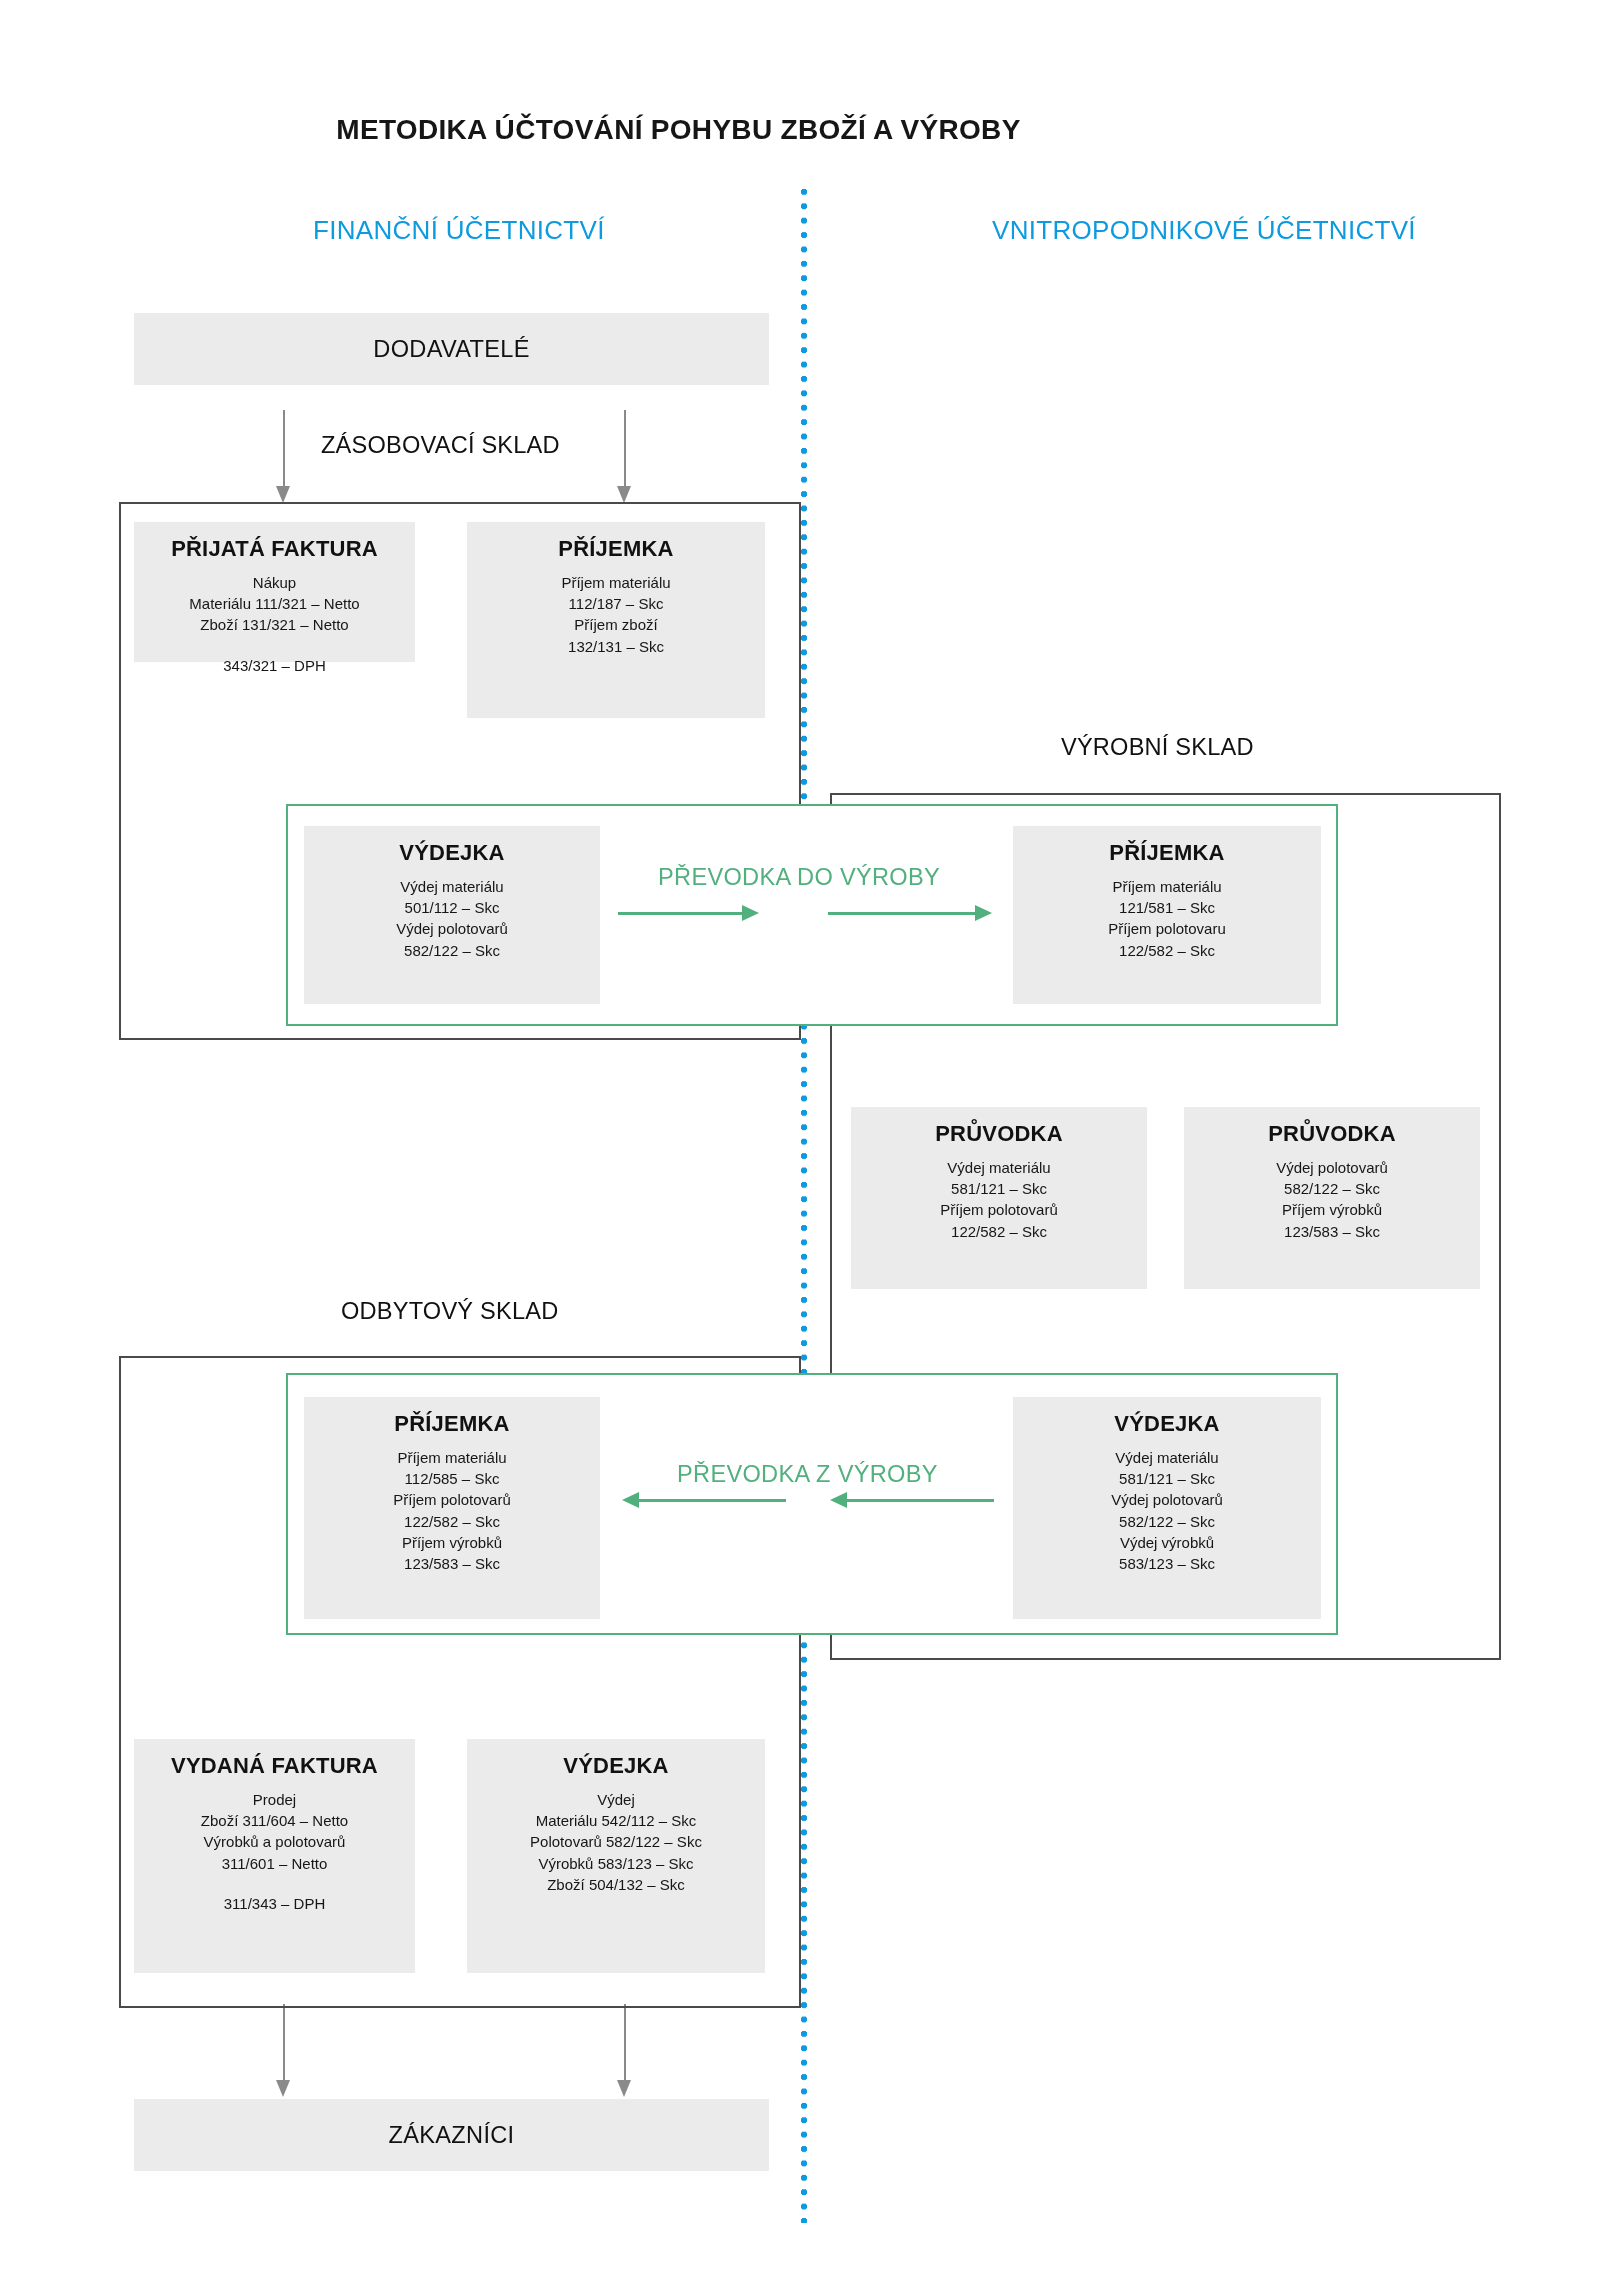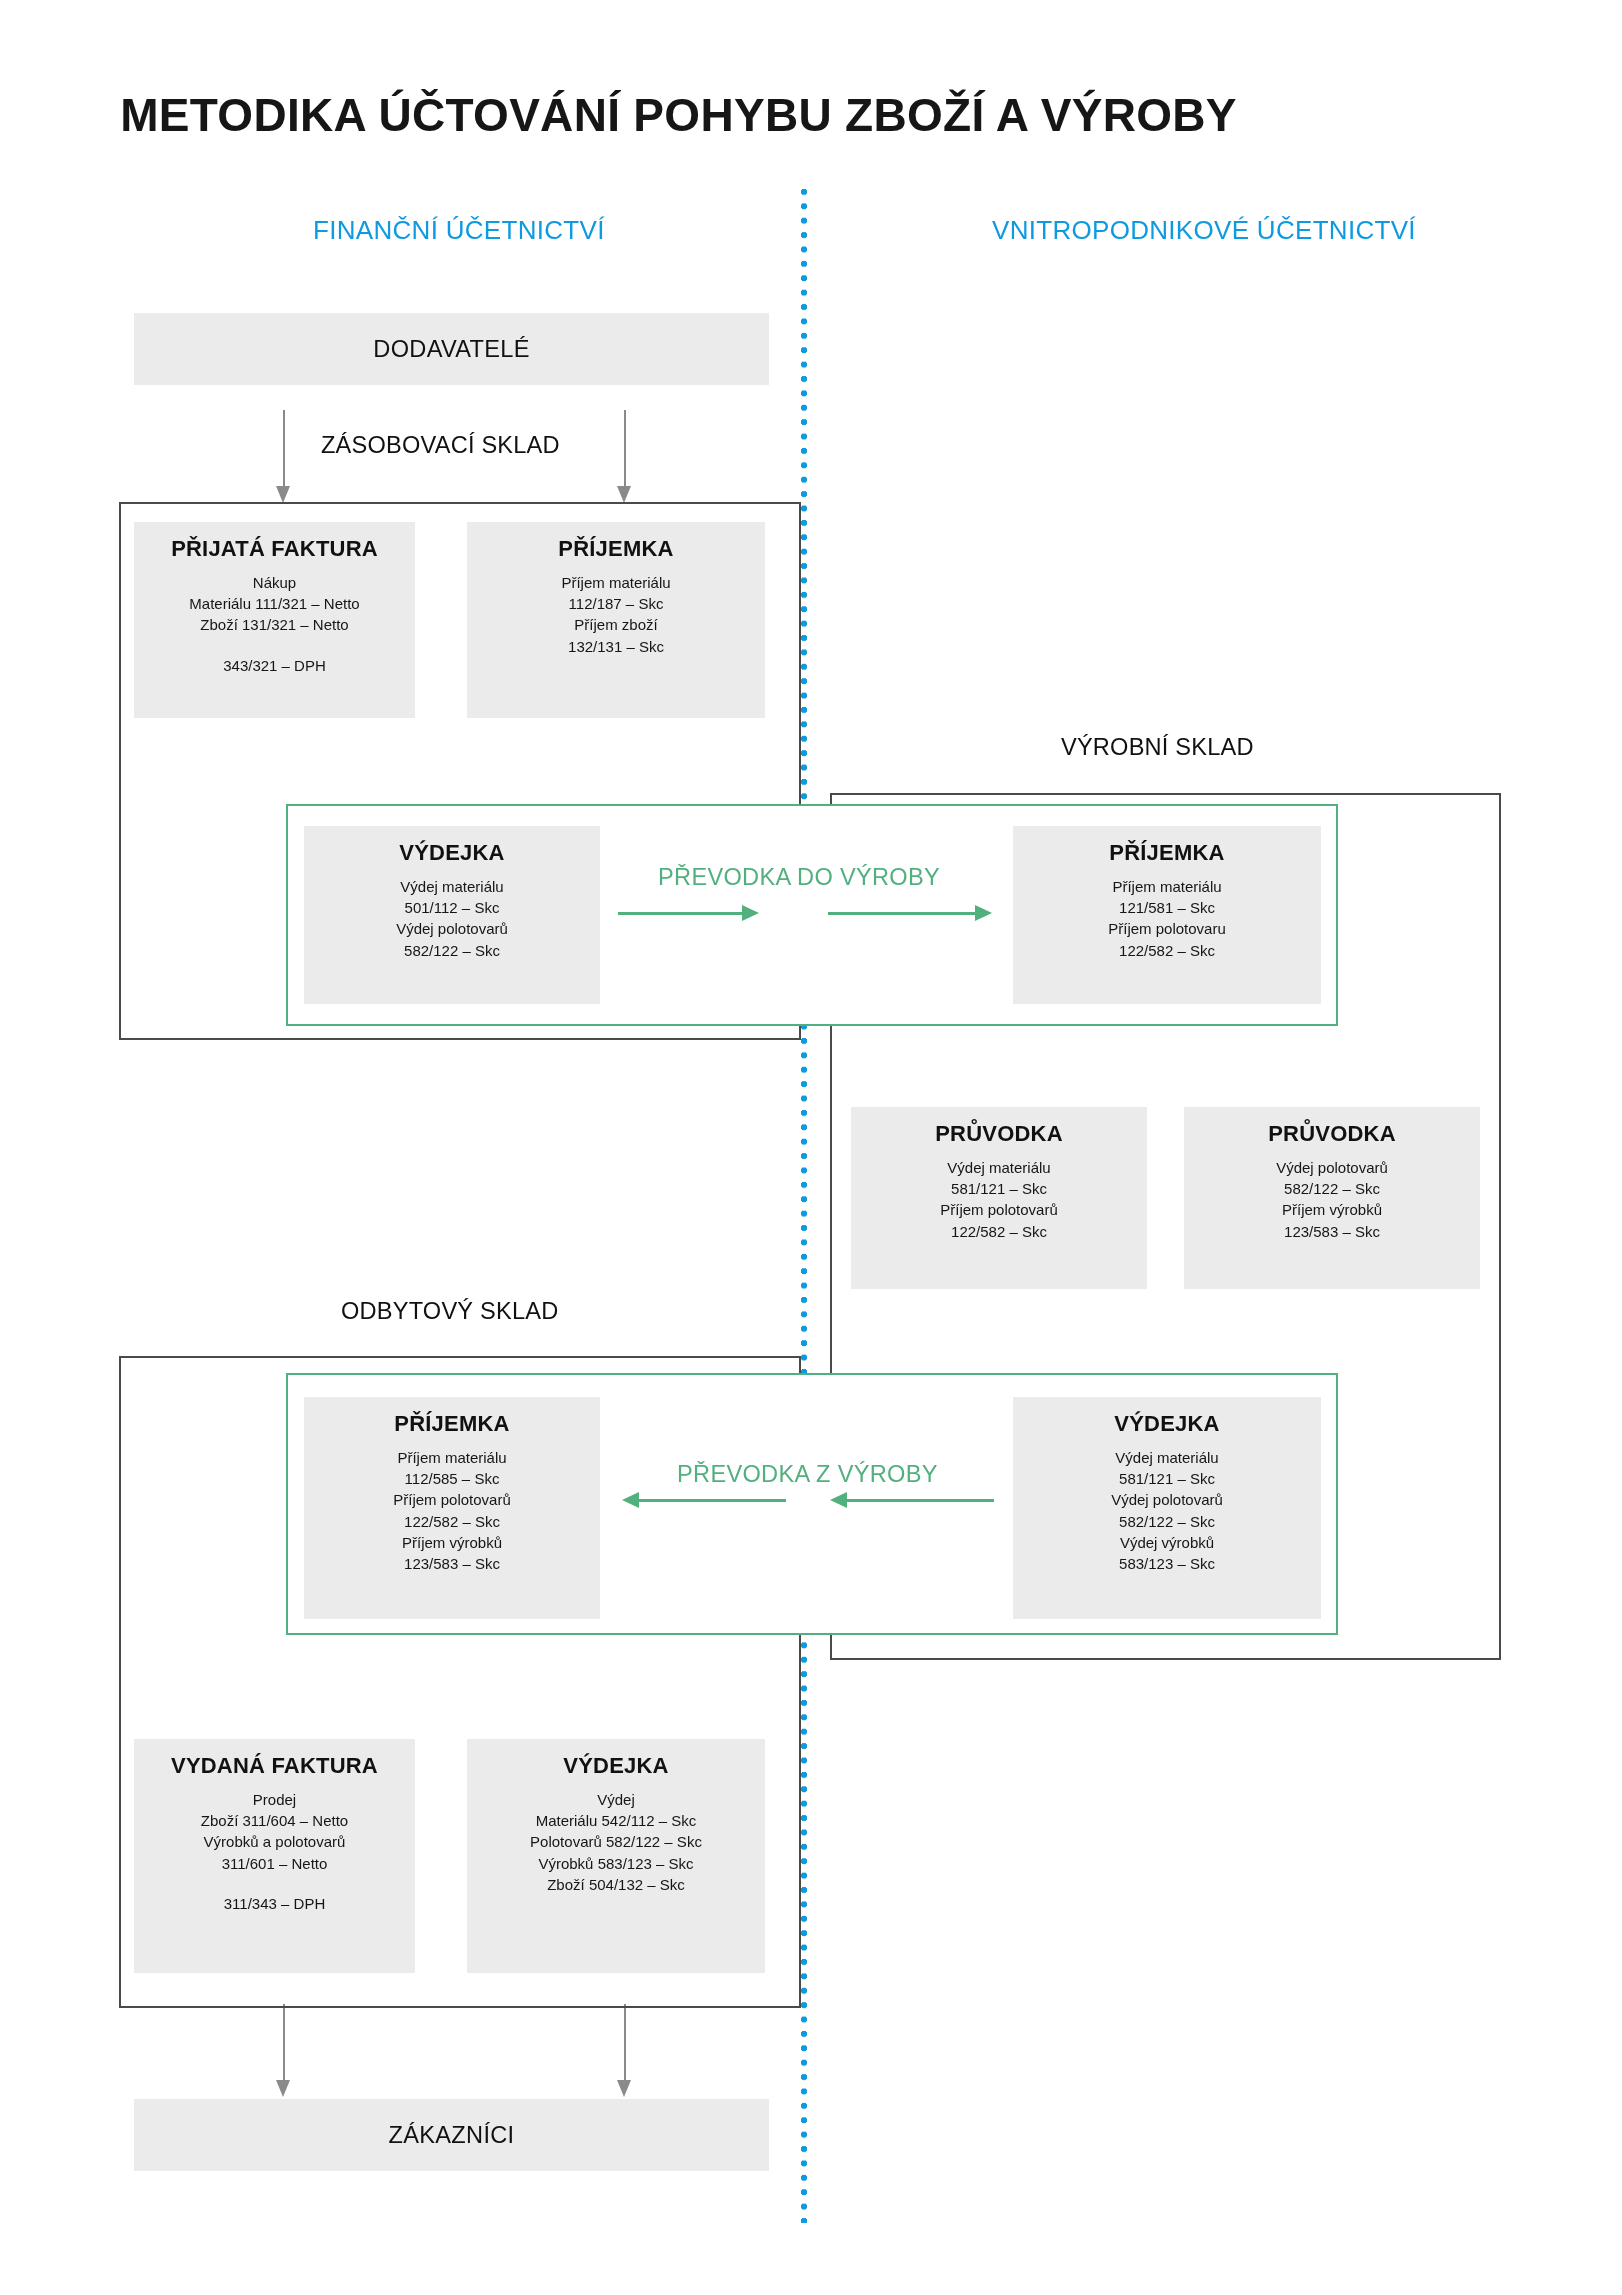--- a/index.html
+++ b/index.html
@@ -16,24 +16,24 @@
     width: 1623px;
     height: 2295px;
     background: #ffffff;
     overflow: hidden;
   }
 
   
   .title {
     position: absolute;
     left: 0;
-    top: 88px;
+    top: 114px;
     width: 1357px;
     text-align: center;
-    font-size: 46px;
+    font-size: 28px;
     font-weight: 700;
     letter-spacing: 0.3px;
     color: #161616;
   }
 
   
   .col-head {
     position: absolute;
     font-size: 26px;
     font-weight: 400;
@@ -109,21 +109,21 @@
     align-items: center;
     justify-content: center;
     font-size: 23.6px;
     color: #111111;
     letter-spacing: 0.3px;
   }
   .banner.dodavatele { left: 134px; top: 313px;  width: 635px; height: 72px; }
   .banner.zakaznici  { left: 134px; top: 2099px; width: 635px; height: 72px; }
 
   
-  .node.prijata-faktura { left: 134px;  top: 522px;  width: 281px; height: 196px; padding-top: 13px; }
+  .node.prijata-faktura { left: 134px;  top: 522px;  width: 281px; height: 140px; padding-top: 13px; }
   .node.prijemka-zas    { left: 467px;  top: 522px;  width: 298px; height: 196px; padding-top: 13px; }
 
   .node.vydejka-do      { left: 304px;  top: 826px; width: 296px; height: 178px; padding-top: 13px; }
   .node.prijemka-do     { left: 1013px; top: 826px; width: 308px; height: 178px; padding-top: 13px; }
 
   .node.pruvodka-1      { left: 851px; top: 1107px; width: 296px; height: 182px; padding-top: 13px; }
   .node.pruvodka-2      { left: 1184px; top: 1107px; width: 296px; height: 182px; padding-top: 13px; }
 
   .node.prijemka-z      { left: 304px;  top: 1397px; width: 296px; height: 222px; padding-top: 13px; }
   .node.vydejka-z       { left: 1013px; top: 1397px; width: 308px; height: 222px; padding-top: 13px; }

